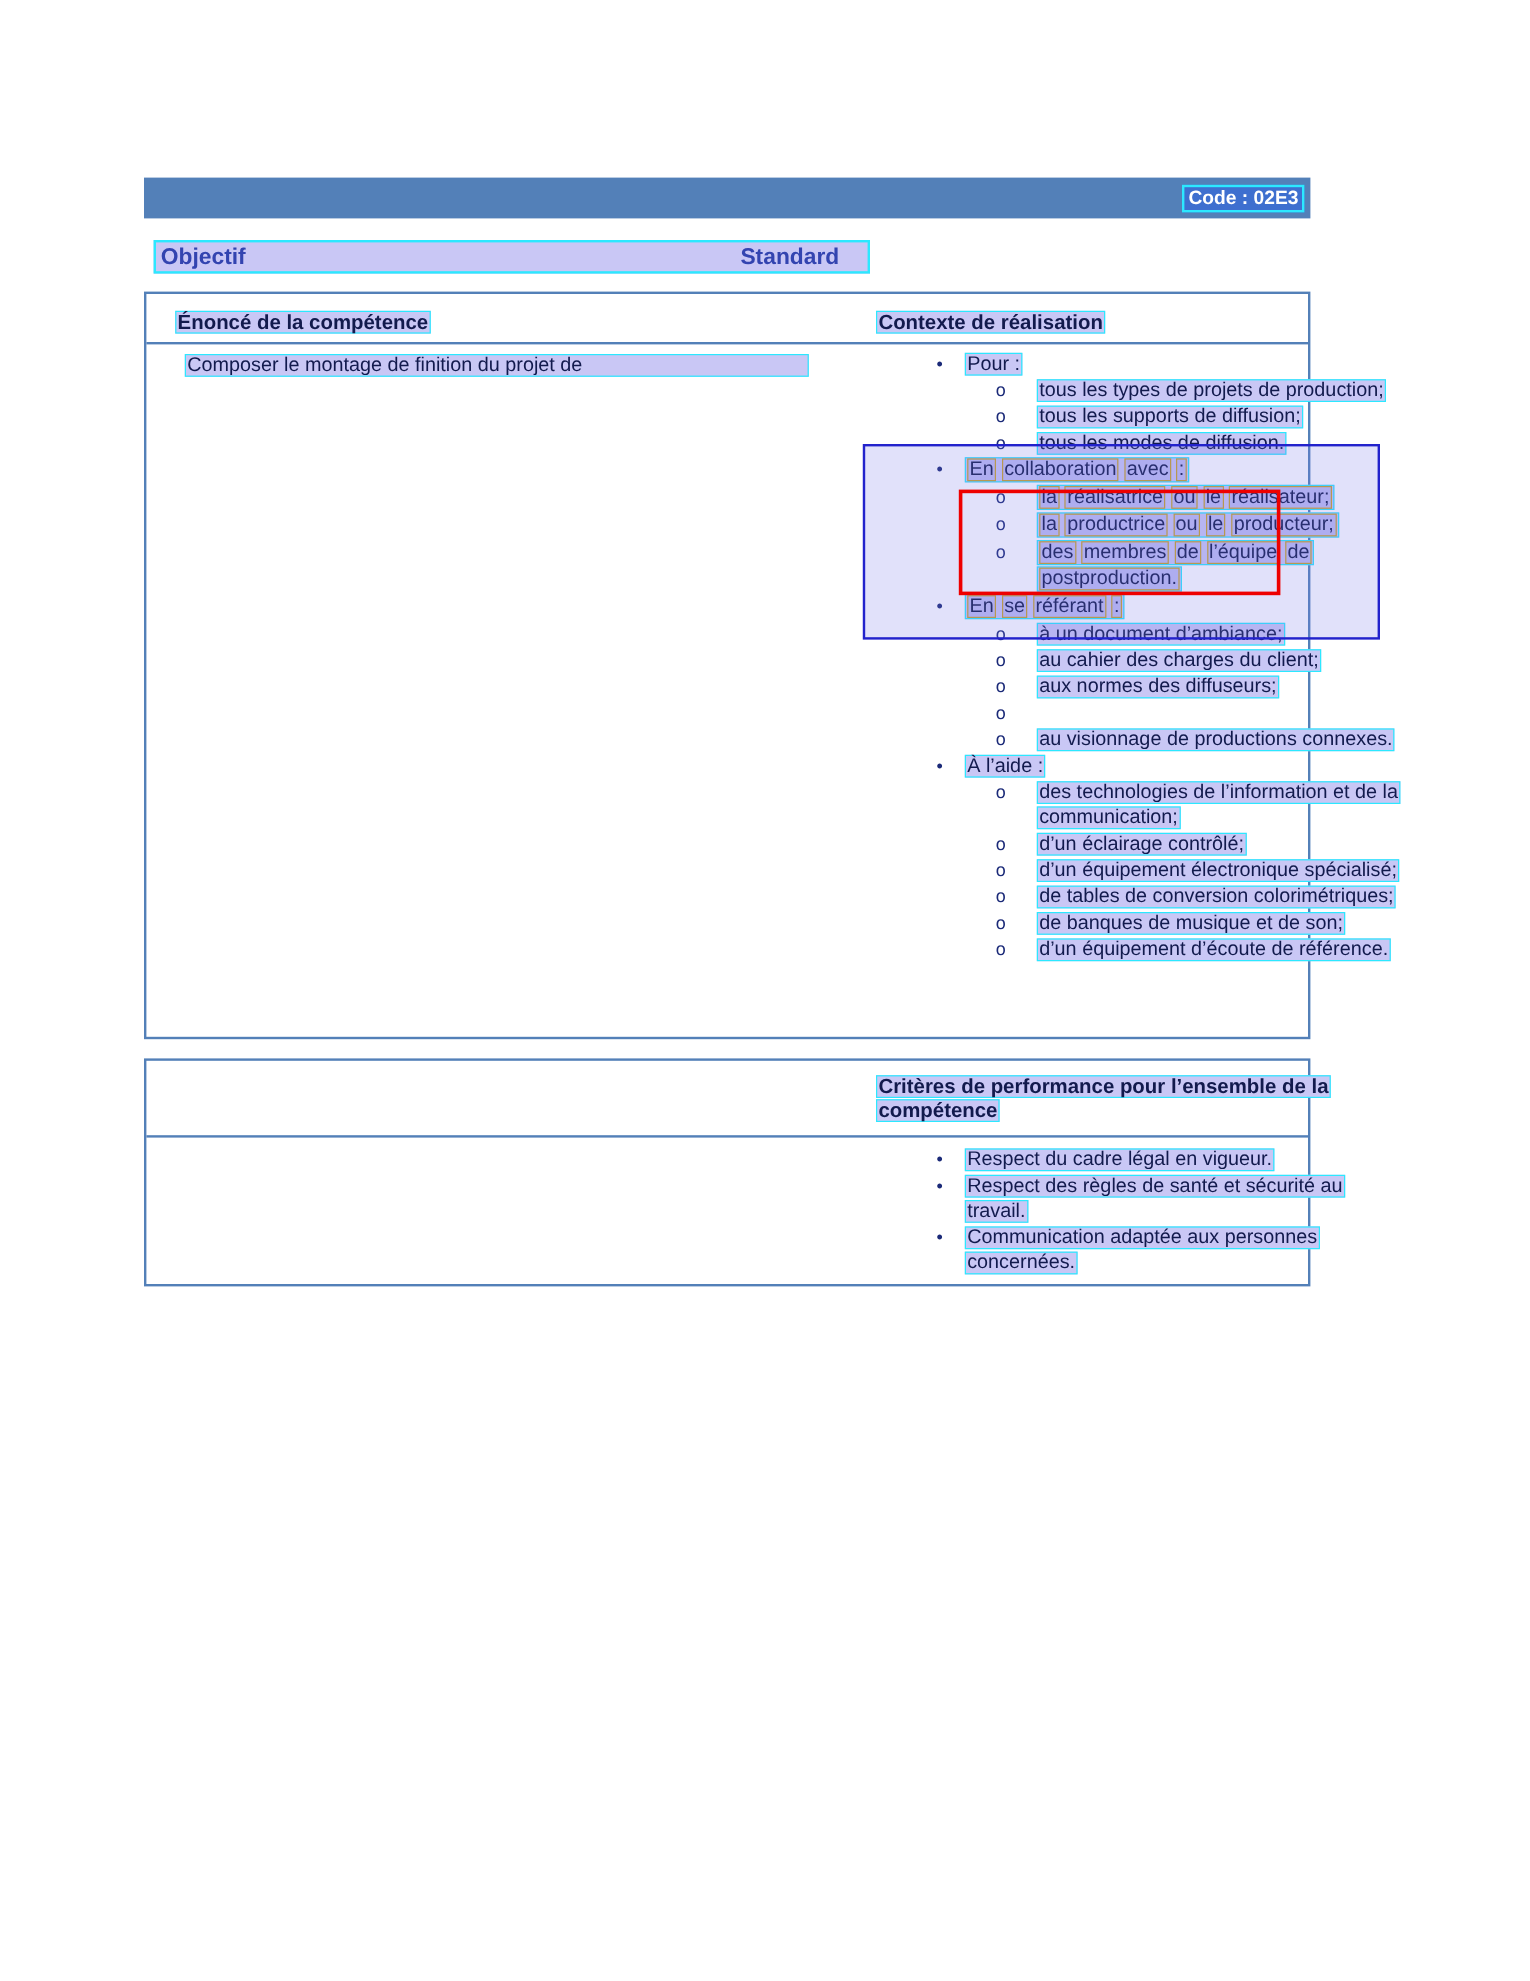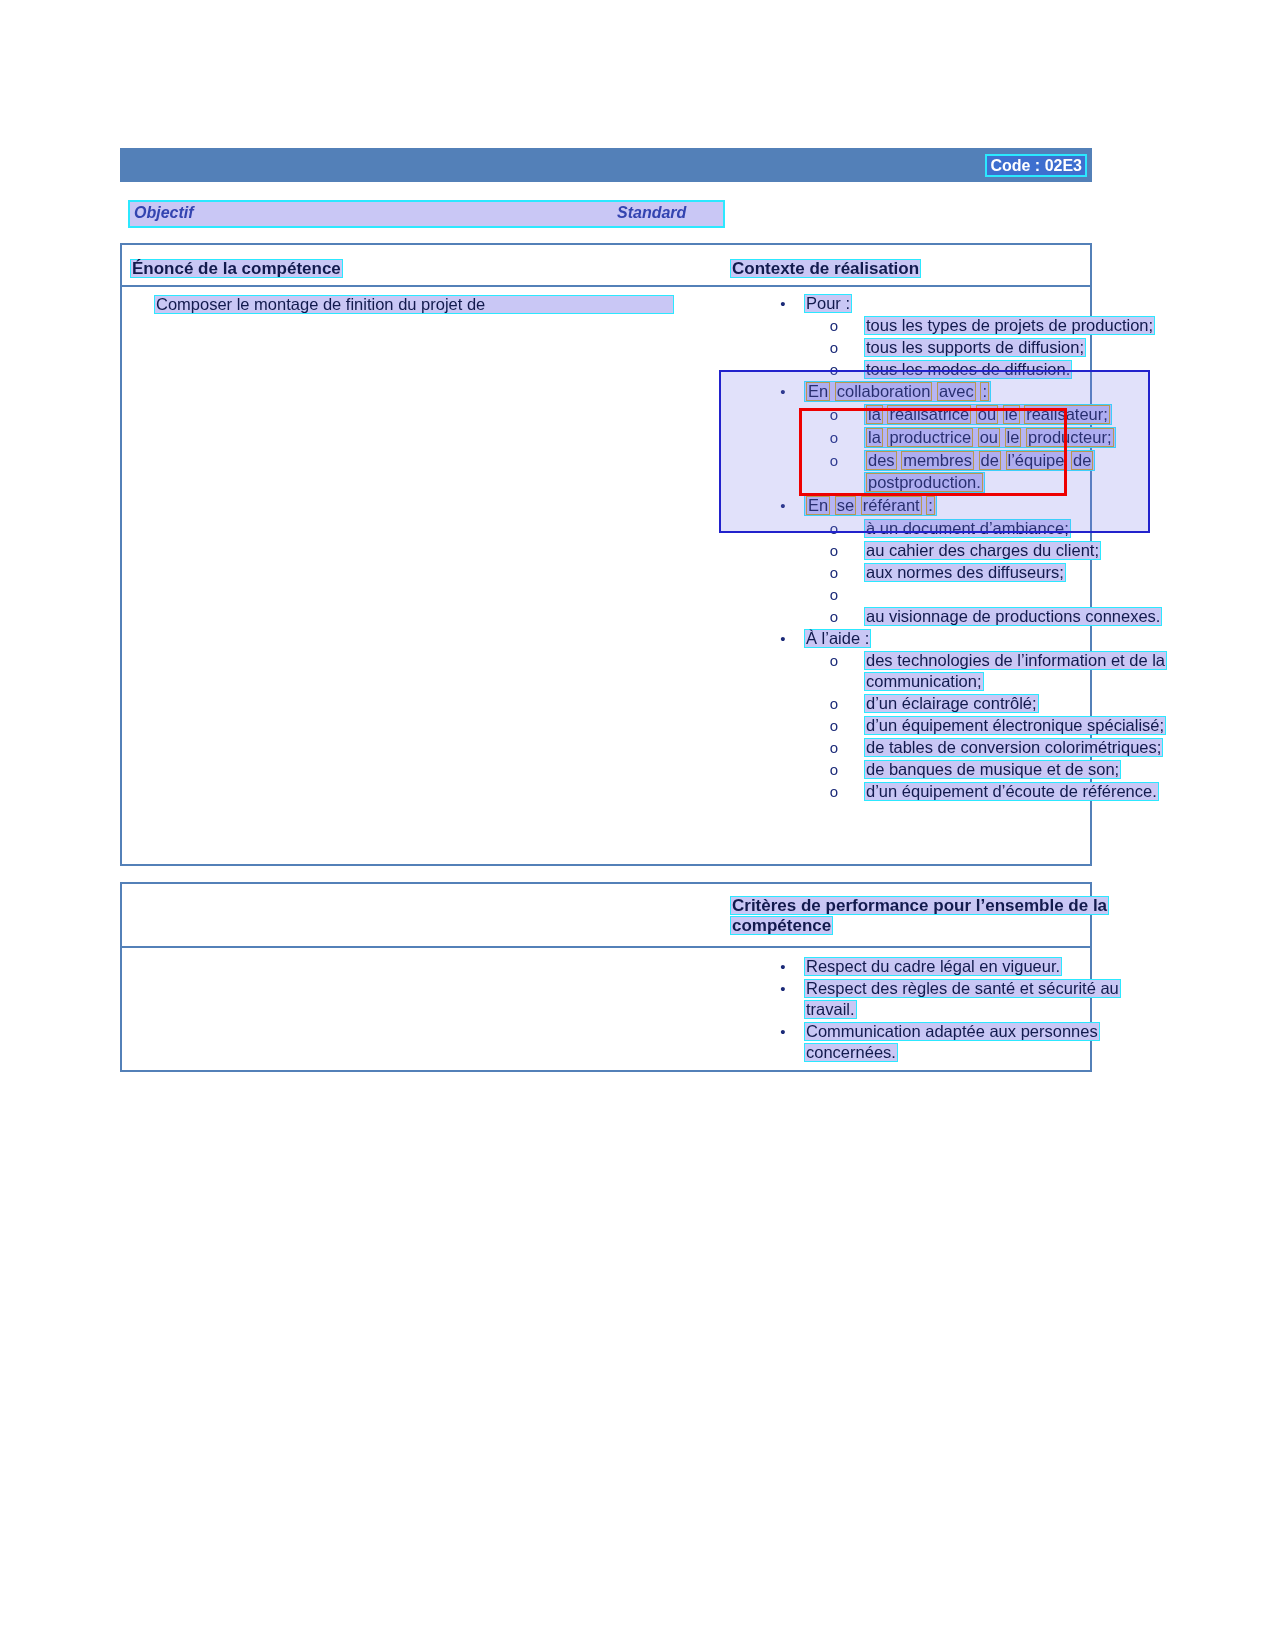--- a/index.html
+++ b/index.html
@@ -22,21 +22,21 @@
     color:#ffffff; font-size:16px; font-weight:bold; white-space:nowrap;
   }
 
   
   .objstd {
     position:absolute; left:128px; top:200px; width:597px; height:28px;
     background:#c9c7f5; border:2px solid #2ce8ff;
   }
   .objstd .lbl {
     position:absolute; top:2px;
-    color:#3344b0; font-size:16px; font-weight:bold; font-style:italic;
+    color:#3344b0; font-size:19px; font-weight:bold; 
     font-family:"Liberation Sans", sans-serif;
   }
   .objstd .lbl.left { left:4px; }
   .objstd .lbl.right { left:487px; }
 
   
   .tbl {
     position:absolute; border:2px solid #5380b8; background:#ffffff;
   }
   #table-main { left:120px; top:243px; width:972px; height:623px; }
@@ -49,21 +49,21 @@
   .hl { 
     background:#c9c7f5; border:1.6px solid #2ce8ff;
     color:#121a4d; display:inline-block;
     padding:0 1px; line-height:1.0;
   }
   .hl.b { font-weight:bold; }
 
   .colhdr {
     position:absolute; font-size:17px;
   }
-  #hdr-enonce { left:8px; top:14px; width:592px; }
+  #hdr-enonce { left:24px; top:14px; width:592px; }
   #hdr-contexte { left:608px; top:14px; }
 
   .cellL { position:absolute; left:8px; top:50px; width:530px; }
   .cellL .ln { display:block; font-size:16.5px; margin-bottom:2px; }
 
   .cellR { position:absolute; left:640px; top:48px; width:452px; }
 
   .li { position:relative; display:flex; align-items:flex-start; margin-bottom:1px; }
   .li .mk {
     width:42px; flex:0 0 42px; text-align:center;

